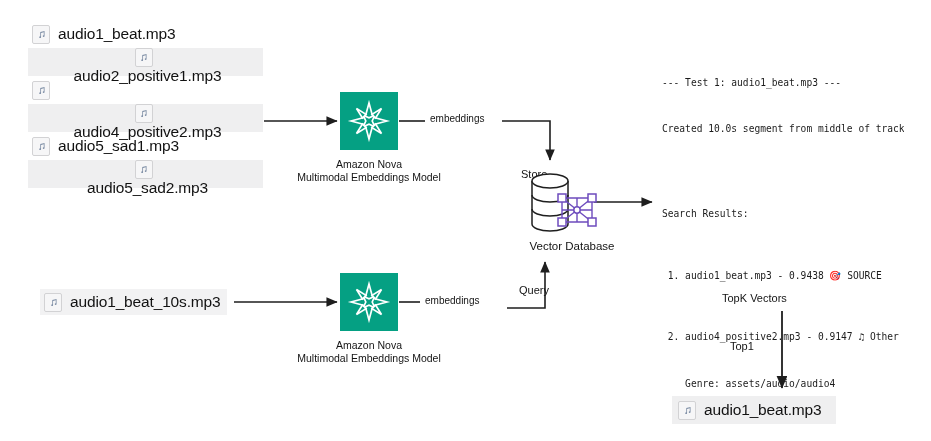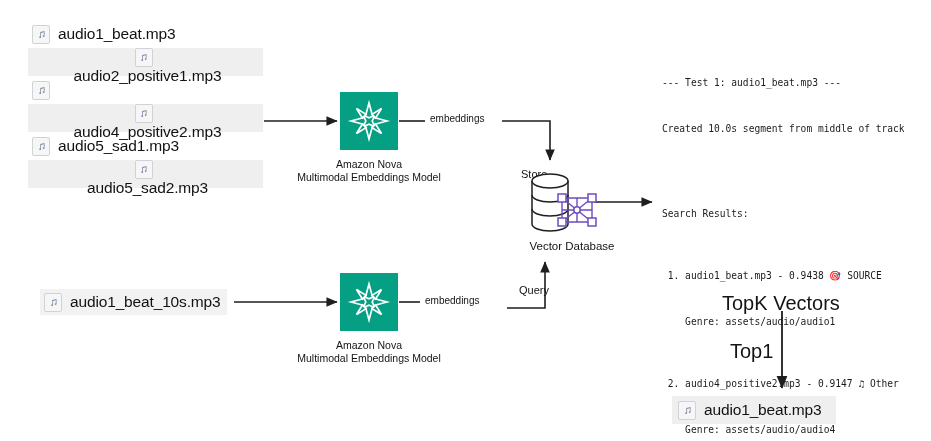--- a/index.html
+++ b/index.html
@@ -87,21 +87,21 @@
   }
 
   
   .dlabel {
     position: absolute;
     font-size: 10px;
     color: #141414;
     white-space: nowrap;
   }
   .dlabel.small { font-size: 11px; }
-  .dlabel.bold { font-size: 20px; }
+  .dlabel.bold { font-size: 11px; }
 
   
   #wires {
     position: absolute;
     left: 0; top: 0;
     width: 931px; height: 441px;
     pointer-events: none;
   }
 
   
@@ -294,21 +294,20 @@
     <div style="position:absolute; left:48px; top:70px; transform:translateX(-50%); font-size:11.5px; color:#141414; white-space:nowrap;">Vector Database</div>
   </div>
 
   <div class="terminal">
     <div>--- Test 1: audio1_beat.mp3 ---</div>
     <div>Created 10.0s segment from middle of track</div>
     <div class="blank"></div>
     <div>Search Results:</div>
 
     <div class="res-line"><span> 1. audio1_beat.mp3 - 0.9438 </span><span class="dart">🎯</span><span> SOURCE</span></div>
-    <div class="res-line">    Genre: assets/audio/audio1</div>
 
     <div class="res-line"><span> 2. audio4_positive2.mp3 - 0.9147 </span><span>♫</span><span> Other</span></div>
     <div class="res-line">    Genre: assets/audio/audio4</div>
 
     
     
 
     
     
 

